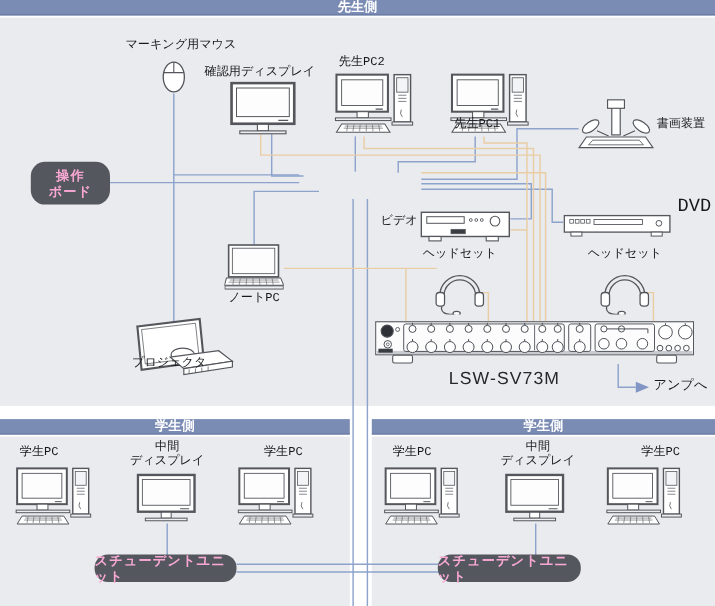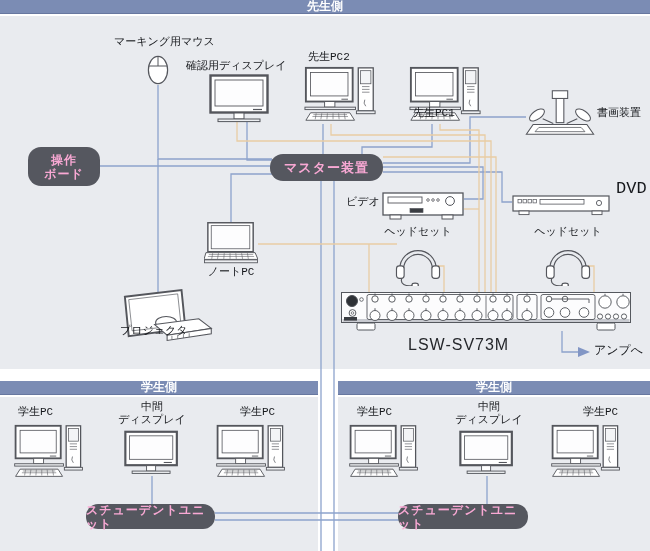--- a/index.html
+++ b/index.html
@@ -256,23 +256,20 @@
       <use href="#icon-monitor"></use>
     </svg>
   <svg class="icon" style="left:550px;top:424px" width="72" height="56" viewBox="0 0 78 62">
       <use href="#icon-pc"></use>
     </svg>
 
   <div class="pill" style="left:28px;top:147px;width:72px;height:39px;font-size:12px;">
     <span>操作</span>
     <span>ボード</span>
   </div>
-  <div class="pill" style="left:270px;top:154px;width:113px;height:27px;font-size:13px;">
-    <span>マスター装置</span>
-  </div>
   <div class="pill" style="left:86px;top:504px;width:129px;height:25px;border-radius:12px;font-size:12px;">
     <span>スチューデントユニット</span>
   </div>
   <div class="pill" style="left:398px;top:504px;width:130px;height:25px;border-radius:12px;font-size:12px;">
     <span>スチューデントユニット</span>
   </div>
 
   <div class="lbl" style="left:114px;top:36px;">マーキング用マウス</div>
   <div class="lbl" style="left:186px;top:60px;">確認用ディスプレイ</div>
   <div class="lbl" style="left:308px;top:51px;">先生PC2</div>

